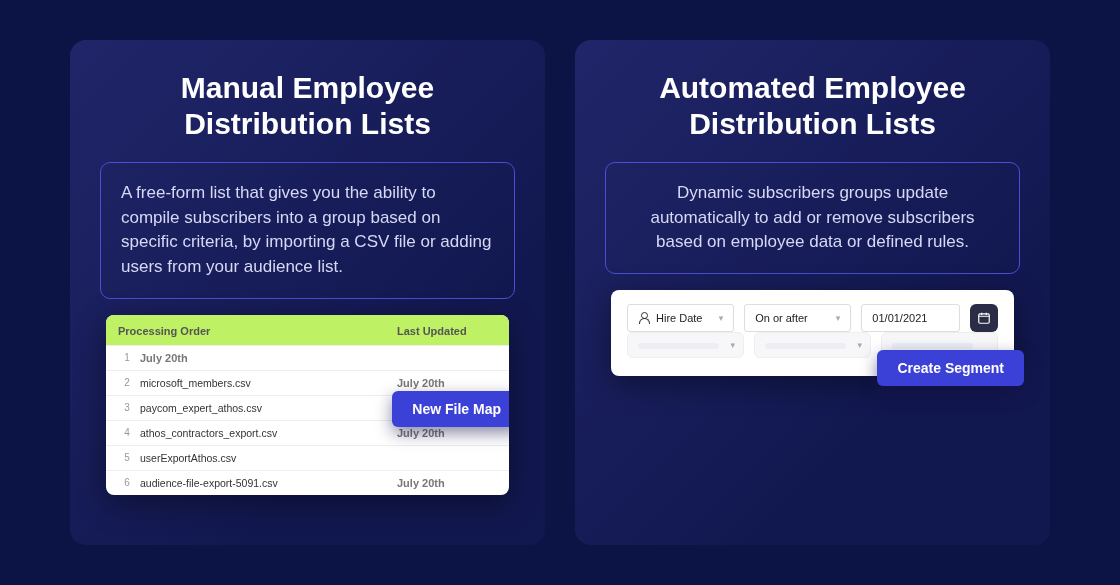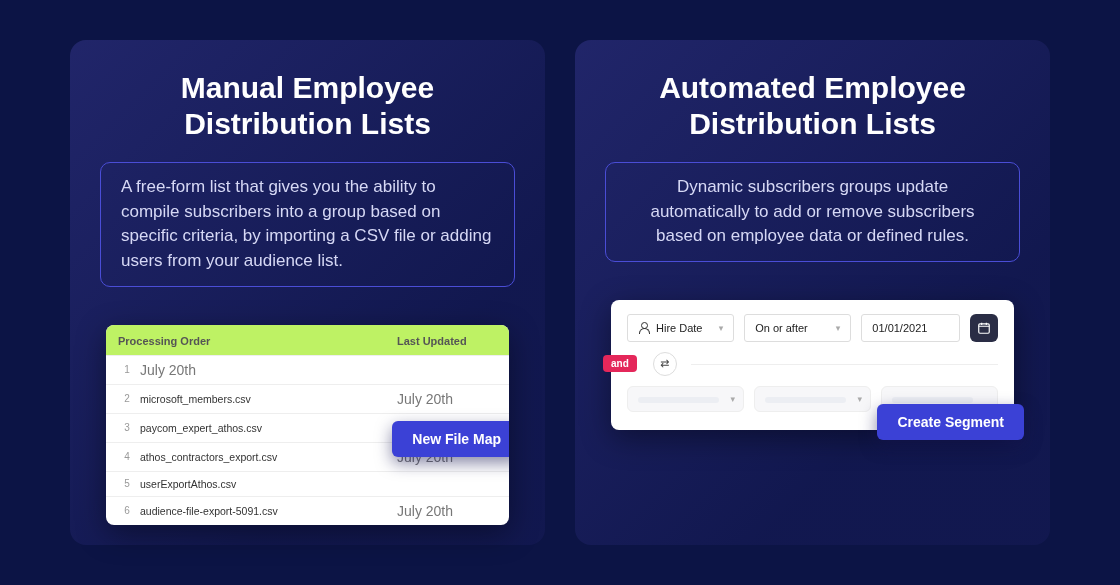--- a/index.html
+++ b/index.html
@@ -26,25 +26,25 @@
   color: #fff;
   font-size: 30px;
   font-weight: 700;
   text-align: center;
   line-height: 1.2;
   margin-bottom: 20px;
 }
 .desc-box {
   border: 1.5px solid #4a4dd6;
   border-radius: 10px;
-  padding: 12px 20px;
+  padding: 18px 20px;
   color: #d6d8f5;
   font-size: 17px;
   line-height: 1.45;
-  margin-bottom: 38px;
+  margin-bottom: 16px;
 }
 .card.right .desc-box { text-align: center; }
 .widget {
   background: #fff;
   border-radius: 8px;
   box-shadow: 0 8px 30px rgba(0,0,0,0.4);
   font-size: 11px;
   color: #222;
   position: relative;
   margin: 0 6px;
@@ -61,21 +61,21 @@
   font-weight: 600;
   color: #555;
   background: #bef264;
   padding-top: 10px;
   padding-bottom: 8px;
 }
 .tw-header .col-order { grid-column: 1 / 3; padding-left: 4px; }
 .tw-row { border-top: 1px solid #eee; color: #444; }
 .tw-row .idx { color: #999; text-align: center; font-size: 10px; }
 .tw-row .fname { font-size: 10.5px; color: #333; }
-.tw-row .date { color: #777; font-size: 14px; }
+.tw-row .date { color: #777; font-size: 11px; font-weight: bold; }
 .float-btn {
   position: absolute;
   background: #3b41d6;
   color: #fff;
   font-weight: 700;
   font-size: 14px;
   padding: 10px 20px;
   border-radius: 6px;
   cursor: pointer;
   box-shadow: 0 6px 16px rgba(20,20,80,0.5);
@@ -250,24 +250,20 @@
       <div class="rw-field" style="flex:0.9">
         <span>01/01/2021</span>
       </div>
       <div class="date-icon">
         <svg width="14" height="14" viewBox="0 0 24 24" fill="none" stroke="#fff" stroke-width="2">
             <rect x="3" y="5" width="18" height="16" rx="2"></rect>
             <path d="M3 9h18M8 3v4M16 3v4"></path>
           </svg>
       </div>
     </div>
-    <div class="connector-row">
-      <span class="and-badge">and</span>
-      <span class="swap-icon">⇄</span>
-    </div>
     <div class="placeholder-row">
       <div class="ph">
           <span class="chev">▾</span>
         </div>
       <div class="ph">
           <span class="chev">▾</span>
         </div>
       <div class="ph"></div>
     </div>
     <div class="float-btn right-btn">Create Segment</div>

